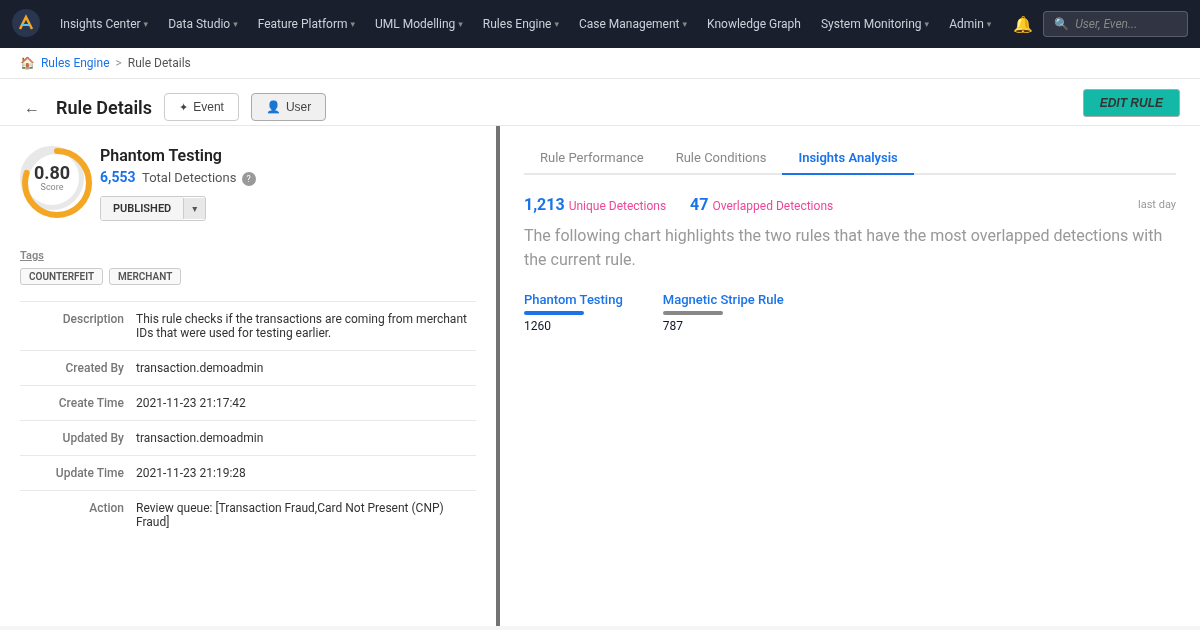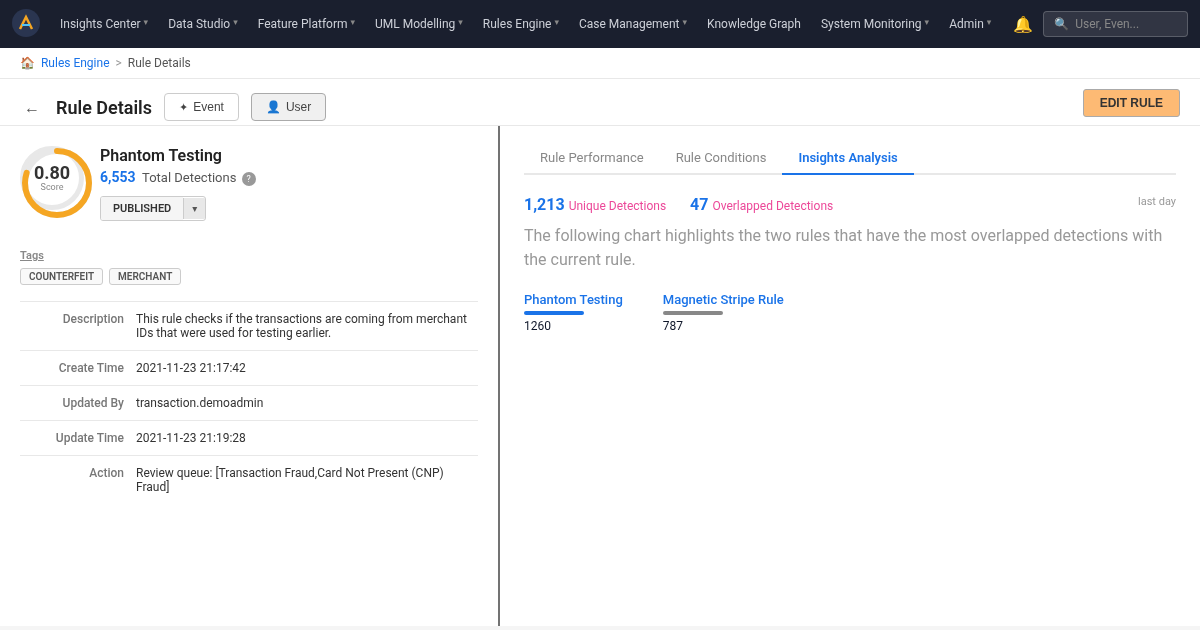--- a/index.html
+++ b/index.html
@@ -17,21 +17,21 @@
     .nav-logo {
       width: 28px; height: 28px;
       margin-right: 8px;
       flex-shrink: 0;
     }
     .nav-item {
       color: #cdd0d8;
       font-size: 12px;
       padding: 6px 8px;
       display: flex;
-      align-items: flex-start;
+      align-items: center;
       gap: 3px;
       cursor: pointer;
       white-space: nowrap;
       border-radius: 3px;
     }
     .nav-item .chevron { font-size: 9px; color: #888; }
     .nav-spacer { flex: 1; }
     .nav-bell { color: #cdd0d8; font-size: 16px; padding: 6px; cursor: pointer; }
     .nav-search {
       background: rgba(255,255,255,0.1);
@@ -97,42 +97,43 @@
       font-size: 12px;
       cursor: pointer;
       color: #444;
     }
     .tab-btn.active {
       background: #f0f0f0;
       border-color: #aaa;
     }
     .edit-rule-btn {
       border: 1px solid #aaa;
-      background: #fdba74;
+      background: #14b8a6;
       padding: 6px 16px;
       font-size: 12px;
       font-weight: 600;
       cursor: pointer;
       border-radius: 3px;
       color: #333;
       margin-bottom: 8px;
+      font-style: italic;
     }
 
     
     .main-content {
       display: flex;
       background: #fff;
       min-height: 500px;
     }
 
     
     .left-panel {
       width: 500px;
       padding: 20px;
-      border-right: 2px solid #737373;
+      border-right: 4px solid #737373;
       flex-shrink: 0;
     }
 
     .rule-header {
       display: flex;
       align-items: flex-start;
       gap: 16px;
       margin-bottom: 16px;
     }
 
@@ -266,21 +267,21 @@
       margin-bottom: -2px;
     }
     .tab.active {
       color: #1a73e8;
       border-bottom-color: #1a73e8;
       font-weight: 600;
     }
 
     .stats-row {
       display: flex;
-      align-items: flex-start;
+      align-items: center;
       gap: 24px;
       margin-bottom: 10px;
     }
     .stat-item { display: flex; align-items: baseline; gap: 4px; }
     .stat-number {
       font-size: 16px;
       font-weight: 700;
       color: #1a73e8;
     }
     .stat-label { font-size: 12px; color: #ec4899; }
@@ -365,21 +366,21 @@
   </div>
   <div class="nav-item">
     <span>Admin</span>
     <span class="chevron">▾</span>
   </div>
 
   <div class="nav-spacer"></div>
   <div class="nav-bell">🔔</div>
   <div class="nav-search">
     <span style="color:#aaa;">🔍</span>
-    <span style="color:#888;">User, Even...</span>
+    <span style="color:#888;font-style:italic;">User, Even...</span>
   </div>
 </nav>
 
 <div class="breadcrumb">
   <span style="color:#1a73e8; cursor:pointer;">🏠</span>
   <a class="breadcrumb-link">Rules Engine</a>
   <span class="breadcrumb-sep">&gt;</span>
   <span class="breadcrumb-current">Rule Details</span>
 </div>
 
@@ -437,20 +438,24 @@
         <span class="tag">COUNTERFEIT</span>
         <span class="tag">MERCHANT</span>
       </div>
     </div>
 
     <table class="details-table">
       <tbody>
           <tr>
         <td>Description</td>
         <td>This rule checks if the transactions are coming from merchant IDs that were used for testing earlier.</td>
+      </tr>
+      <tr>
+        <td>Created By</td>
+        <td>transaction.demoadmin</td>
       </tr>
       <tr>
         <td>Create Time</td>
         <td>2021-11-23 21:17:42</td>
       </tr>
       <tr>
         <td>Updated By</td>
         <td>transaction.demoadmin</td>
       </tr>
       <tr>

